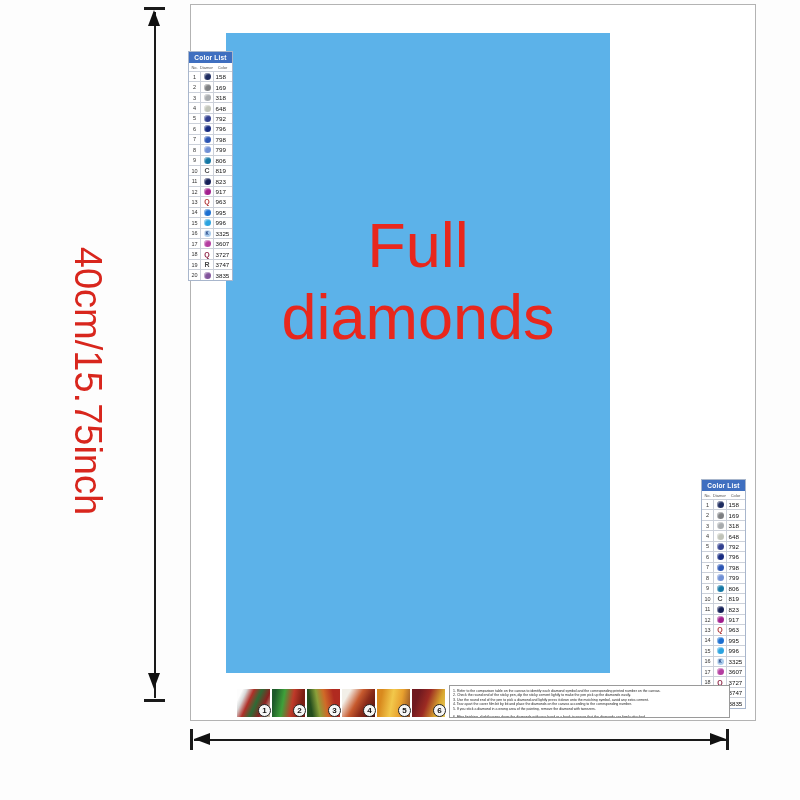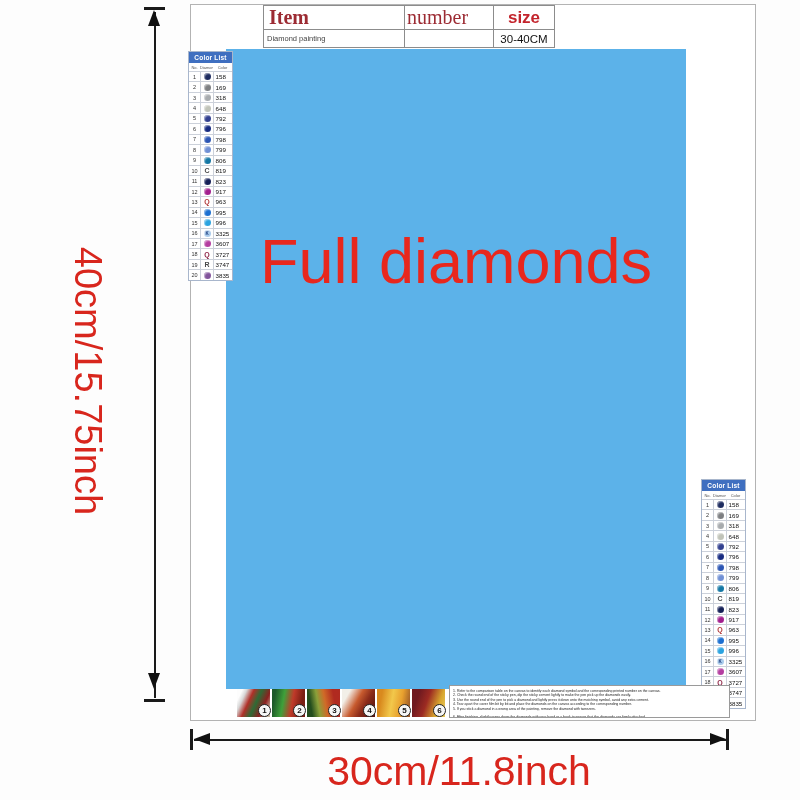--- a/index.html
+++ b/index.html
@@ -25,21 +25,21 @@
   .page{position:absolute;left:190px;top:4px;width:564px;height:715px;background:#fff;border:1px solid #b3b3b3;}
   
   .item-table{position:absolute;left:72px;top:0;border-collapse:collapse;background:#fff;}
   .item-table td{border:1px solid #8c8c8c;padding:0;overflow:hidden;}
   .it-item{width:135px;height:23px;font-family:"Liberation Serif",serif;font-weight:bold;font-size:20px;color:#9c2b33;padding-left:5px !important;}
   .it-number{width:86px;font-family:"Liberation Serif",serif;font-size:20px;color:#9c2b33;padding-left:2px !important;}
   .it-size{width:60px;font-weight:bold;font-size:17px;color:#c3242c;text-align:center;}
   .it-item2{height:17px;font-size:7.5px;color:#444;padding-left:3px !important;}
   .it-size2{font-size:11.5px;color:#111;text-align:center;}
   
-  .blue-area{position:absolute;left:35px;top:44px;width:460px;height:640px;background:#5cb2e9;}
+  .blue-area{position:absolute;left:35px;top:28px;width:384px;height:640px;background:#5cb2e9;}
   .title-1{position:absolute;left:0;top:176px;width:100%;text-align:center;font-size:63px;color:#e8271d;}
   .title-2{position:absolute;left:0;top:298px;width:100%;text-align:center;font-size:55px;color:#e8271d;}
   
   .color-list{position:absolute;width:45px;background:#fff;border:1px solid #a8b6cc;box-sizing:border-box;}
   .color-list.left{left:-3px;top:46px;}
   .color-list.right{left:510px;top:474px;}
   .cl-title{height:11px;background:#3f6fc0;color:#fff;font-size:6.5px;font-weight:bold;
             display:flex;align-items:center;justify-content:center;letter-spacing:.2px;}
   .cl-head{display:grid;grid-template-columns:11px 13px 1fr;height:8px;align-items:center;}
   .cl-head span{font-size:4px;color:#555;text-align:center;overflow:hidden;white-space:nowrap;}
@@ -79,38 +79,23 @@
   <div class="line v-cap-bot"></div>
   <div class="tri v-head-top"></div>
   <div class="tri v-head-bot"></div>
   <div class="height-label">40cm/15.75inch</div>
 
   <div class="line h-line"></div>
   <div class="line h-cap-left"></div>
   <div class="line h-cap-right"></div>
   <div class="tri h-head-left"></div>
   <div class="tri h-head-right"></div>
-  <div class="width-label">30cm/11.8inch</div>
 
   <div class="page">
 
-    <table class="item-table">
-      <tbody>
-          <tr>
-        <td class="it-item">Item</td>
-        <td class="it-number">number</td>
-        <td class="it-size">size</td>
-      </tr>
-      <tr>
-        <td class="it-item2">Diamond painting</td>
-        <td></td>
-        <td class="it-size2">30-40CM</td>
-      </tr>
-    </tbody>
-      </table>
 
     <div class="blue-area">
       <div class="title-1">Full diamonds</div>
     </div>
 
     <div class="color-list left">
       <div class="cl-title">Color List</div>
       <div class="cl-head">
         <span>No.</span>
         <span>Diamond</span>

